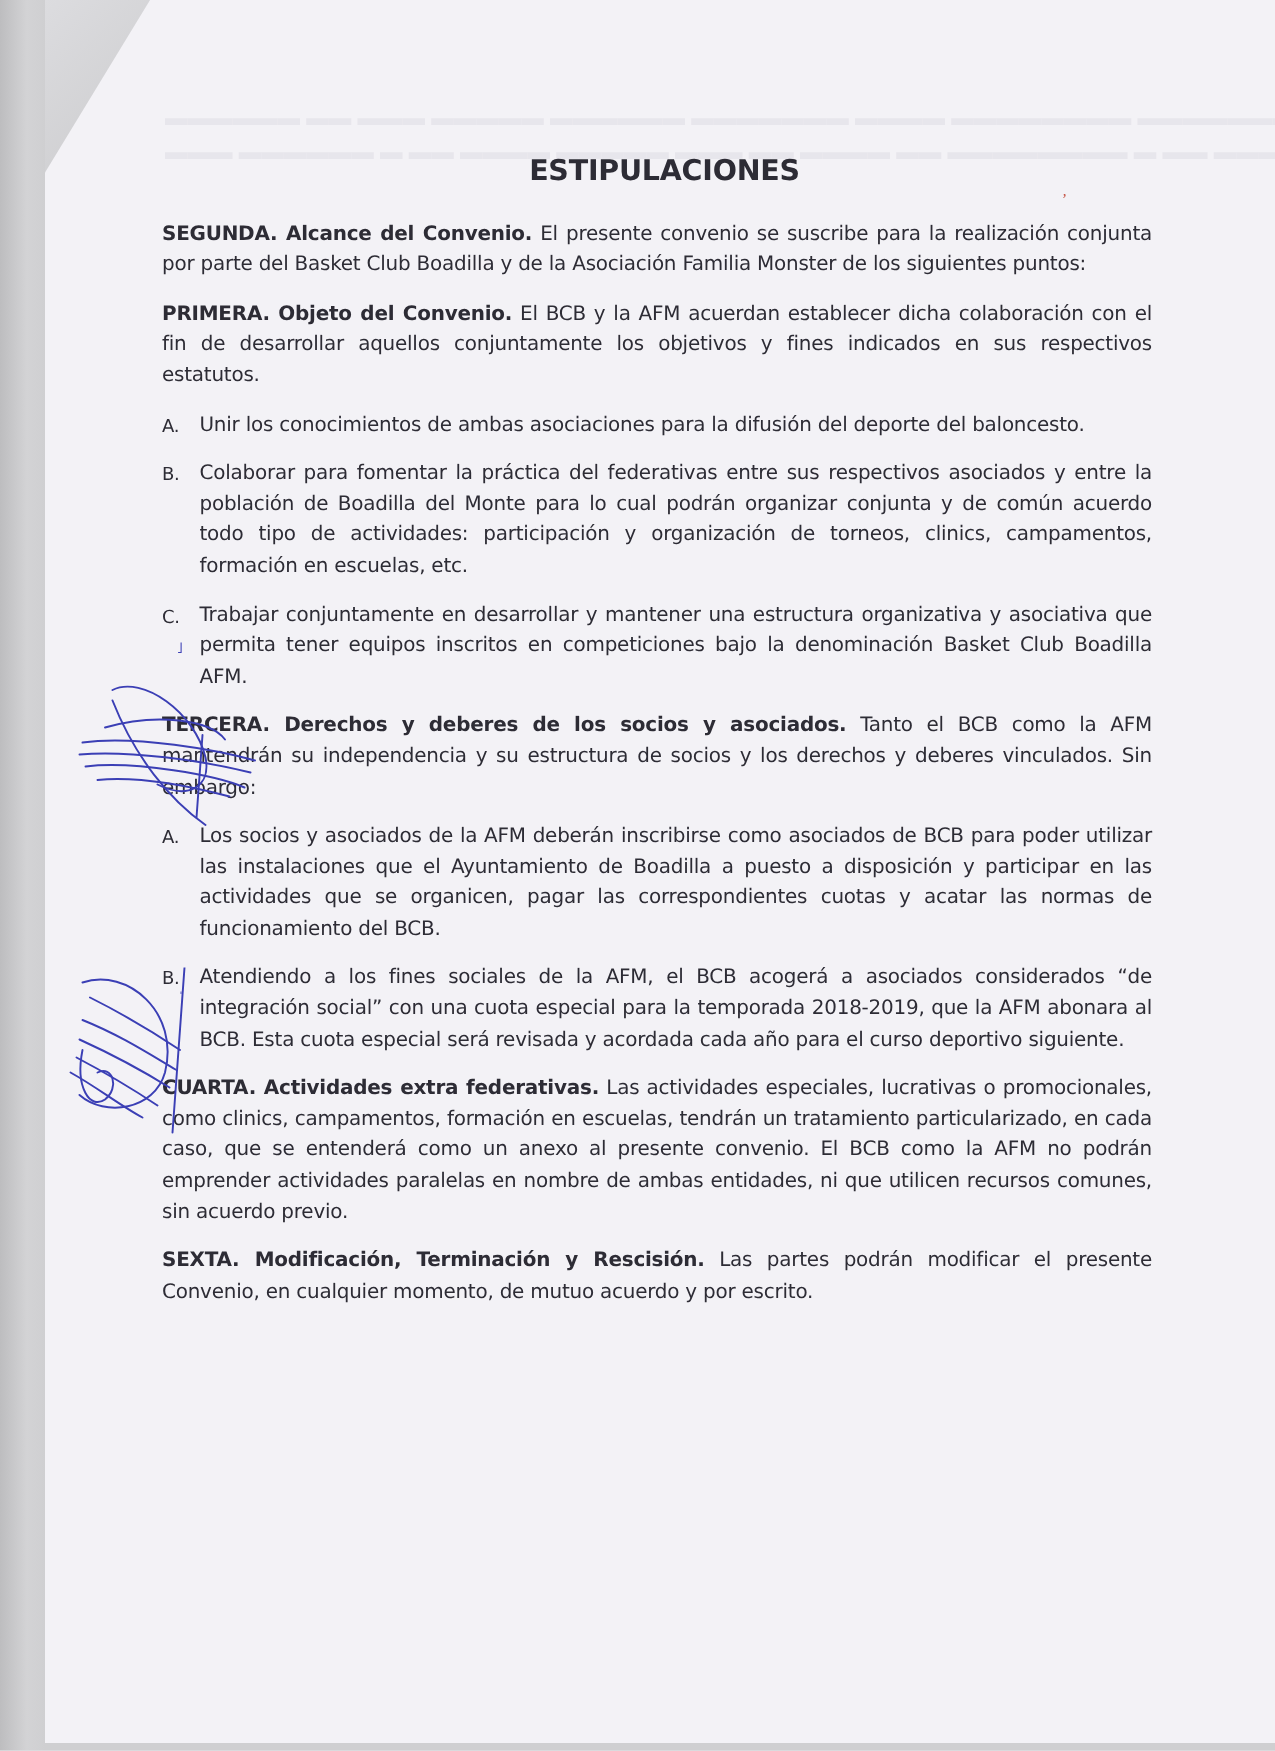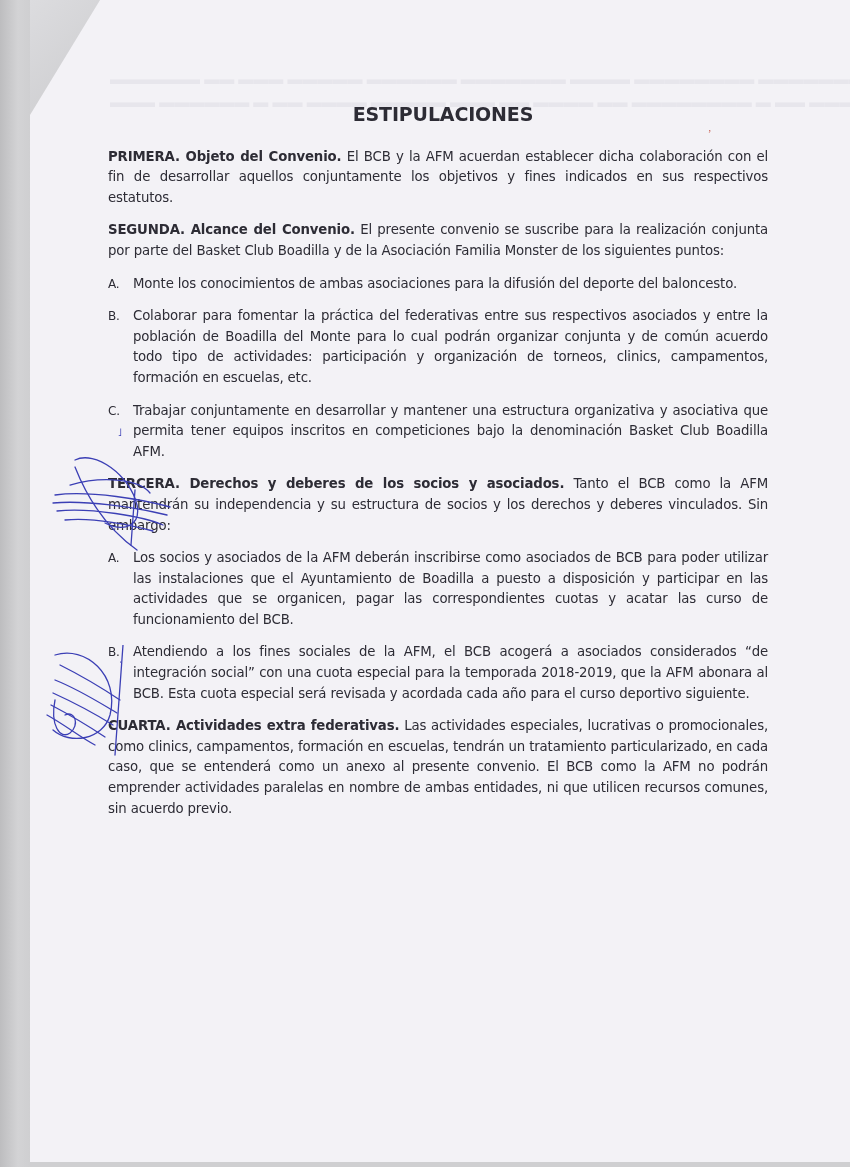--- a/index.html
+++ b/index.html
@@ -50,38 +50,39 @@
 <div class="scanner-bg"></div>
 <div class="fold-shadow"></div>
 <div class="paper"></div>
 
 <div class="bleed" style="left:110px;top:68px;">▬▬▬▬▬▬ ▬▬ ▬▬▬ ▬▬▬▬▬ ▬▬▬▬▬▬ ▬▬▬▬▬▬▬ ▬▬▬▬ ▬▬▬▬▬▬▬▬ ▬▬▬▬▬▬▬▬▬▬▬</div>
 <div class="bleed" style="left:110px;top:91px;">▬▬▬ ▬▬▬▬▬▬ ▬ ▬▬ ▬▬▬▬ ▬▬▬▬▬ ▬▬▬ ▬▬ ▬▬▬▬ ▬▬ ▬▬▬▬▬▬▬▬ ▬ ▬▬ ▬▬▬▬▬ ▬▬ ▬▬▬ ▬▬▬▬ ▬</div>
 
 <div class="content">
   <div class="title">ESTIPULACIONES</div>
 
+  <p class="clause"><span class="head">SEGUNDA. Alcance del Convenio.</span><span> El presente convenio se suscribe para la realización conjunta por parte del Basket Club Boadilla y de la Asociación Familia Monster de los siguientes puntos:</span></p>
+
   <p class="clause"><span class="head">PRIMERA. Objeto del Convenio.</span><span> El BCB y la AFM acuerdan establecer dicha colaboración con el fin de desarrollar aquellos conjuntamente los objetivos y fines indicados en sus respectivos estatutos.</span></p>
-
-  <p class="clause"><span class="head">SEGUNDA. Alcance del Convenio.</span><span> El presente convenio se suscribe para la realización conjunta por parte del Basket Club Boadilla y de la Asociación Familia Monster de los siguientes puntos:</span></p>
   <ul class="list">
-    <li><span class="marker">A.</span><span>Monte los conocimientos de ambas asociaciones para la difusión del deporte del baloncesto.</span></li>
+    <li><span class="marker">A.</span><span>Unir los conocimientos de ambas asociaciones para la difusión del deporte del baloncesto.</span></li>
     <li><span class="marker">B.</span><span>Colaborar para fomentar la práctica del federativas entre sus respectivos asociados y entre la población de Boadilla del Monte para lo cual podrán organizar conjunta y de común acuerdo todo tipo de actividades: participación y organización de torneos, clinics, campamentos, formación en escuelas, etc.</span></li>
     <li><span class="marker">C.</span><span>Trabajar conjuntamente en desarrollar y mantener una estructura organizativa y asociativa que permita tener equipos inscritos en competiciones bajo la denominación Basket Club Boadilla AFM.</span></li>
   </ul>
 
   <p class="clause"><span class="head">TERCERA. Derechos y deberes de los socios y asociados.</span><span> Tanto el BCB como la AFM mantendrán su independencia y su estructura de socios y los derechos y deberes vinculados. Sin embargo:</span></p>
   <ul class="list">
-    <li><span class="marker">A.</span><span>Los socios y asociados de la AFM deberán inscribirse como asociados de BCB para poder utilizar las instalaciones que el Ayuntamiento de Boadilla a puesto a disposición y participar en las actividades que se organicen, pagar las correspondientes cuotas y acatar las curso de funcionamiento del BCB.</span></li>
+    <li><span class="marker">A.</span><span>Los socios y asociados de la AFM deberán inscribirse como asociados de BCB para poder utilizar las instalaciones que el Ayuntamiento de Boadilla a puesto a disposición y participar en las actividades que se organicen, pagar las correspondientes cuotas y acatar las normas de funcionamiento del BCB.</span></li>
     <li><span class="marker">B.</span><span>Atendiendo a los fines sociales de la AFM, el BCB acogerá a asociados considerados “de integración social” con una cuota especial para la temporada 2018-2019, que la AFM abonara al BCB. Esta cuota especial será revisada y acordada cada año para el curso deportivo siguiente.</span></li>
   </ul>
 
   <p class="clause"><span class="head">CUARTA. Actividades extra federativas.</span><span> Las actividades especiales, lucrativas o promocionales, como clinics, campamentos, formación en escuelas, tendrán un tratamiento particularizado, en cada caso, que se entenderá como un anexo al presente convenio. El BCB como la AFM no podrán emprender actividades paralelas en nombre de ambas entidades, ni que utilicen recursos comunes, sin acuerdo previo.</span></p>
 
 
+  <p class="clause"><span class="head">SEXTA. Modificación, Terminación y Rescisión.</span><span> Las partes podrán modificar el presente Convenio, en cualquier momento, de mutuo acuerdo y por escrito.</span></p>
 </div>
 
 <div class="mark" style="left:708px;top:128px;">ʼ</div>
 
 <svg class="sig" style="left:35px;top:445px;" width="140" height="110" viewBox="0 0 140 110">
   <g fill="none" stroke="#3b3fb5" stroke-width="1.3" stroke-linecap="round">
     <path d="M40 15 C60 5, 95 30, 102 60 C106 80, 90 88, 70 78"></path>
     <path d="M20 50 C55 45, 110 55, 135 62"></path>
     <path d="M18 58 C50 55, 100 62, 132 70"></path>
     <path d="M22 66 C55 62, 110 72, 128 80"></path>

